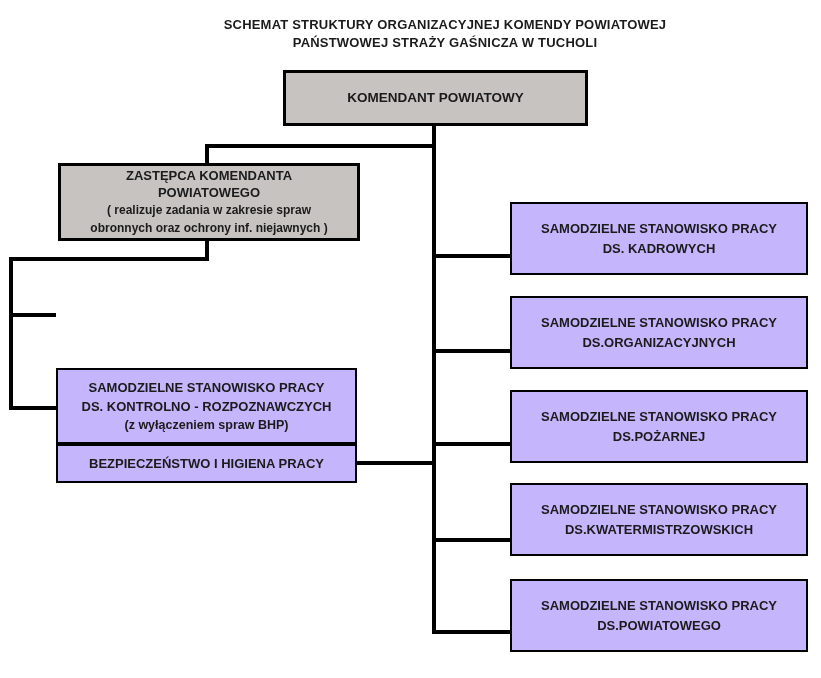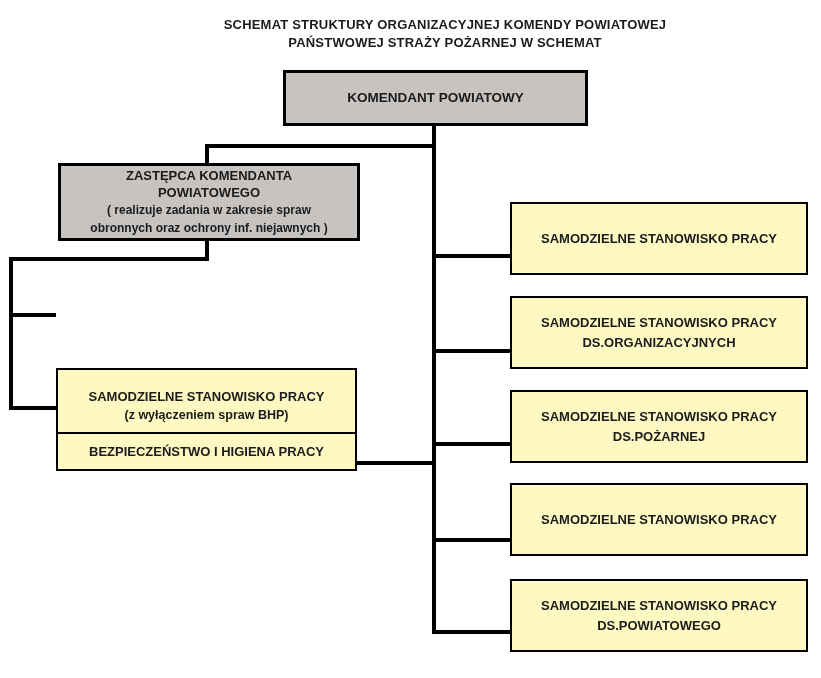--- a/index.html
+++ b/index.html
@@ -20,35 +20,35 @@
   }
   .title{
     position:absolute;left:70px;top:16px;width:750px;
     text-align:center;font-size:13px;line-height:18px;
     letter-spacing:.2px;
   }
   .box{
     position:absolute;
     box-sizing:border-box;
     border:2px solid var(--line-color);
-    background:#fef9c3;
+    background:#c4b5fd;
     display:flex;flex-direction:column;
     align-items:center;justify-content:center;
     text-align:center;
     font-size:13px;line-height:20px;
     padding:2px 4px;
   }
   .box.gray{background:var(--box-gray);border-width:3px;}
   #box-komendant{left:283px;top:70px;width:305px;height:56px;font-size:13.5px;}
   #box-zastepca{left:58px;top:163px;width:302px;height:78px;line-height:17px;}
   #box-zastepca .note{font-size:12px;line-height:18px;}
   #box-jrg{left:56px;top:281px;width:301px;height:71px;}
   #box-kontrolno{left:56px;top:368px;width:301px;height:76px;line-height:19px;}
   #box-kontrolno .note{font-size:12.5px;text-align:right;}
-  #box-bhp{left:56px;top:432px;width:301px;height:39px;}
+  #box-bhp{left:56px;top:444px;width:301px;height:39px;}
   .right-box{left:510px;width:298px;height:73px;}
   #box-kadrowych{top:202px;}
   #box-organizacyjnych{top:296px;}
   #box-finansow{top:390px;}
   #box-kwatermistrzowskich{top:483px;}
   #box-technicznych{top:579px;}
   .line{position:absolute;background:var(--line-color);}
   #c-trunk{left:432px;top:126px;width:4px;height:508px;}
   #c-zastepca-h{left:205px;top:144px;width:231px;height:4px;}
   #c-zastepca-drop{left:205px;top:146px;width:4px;height:17px;}
@@ -65,60 +65,63 @@
   #c-r4{top:538px;}
   #c-r5{top:630px;}
 </style>
 </head>
 <body>
 
 <div class="stage">
 
   <div class="title">
     <div>SCHEMAT STRUKTURY ORGANIZACYJNEJ KOMENDY POWIATOWEJ</div>
-    <div>PAŃSTWOWEJ STRAŻY POŻARNEJ W SCHEMAT</div>
+    <div>PAŃSTWOWEJ STRAŻY GAŚNICZA W TUCHOLI</div>
   </div>
 
   <div class="box gray" id="box-zastepca">
     <div>ZASTĘPCA KOMENDANTA</div>
     <div>POWIATOWEGO</div>
     <div class="note">( realizuje zadania w zakresie spraw</div>
     <div class="note">obronnych oraz ochrony inf. niejawnych )</div>
   </div>
 
   <div class="box gray" id="box-komendant">
     <div>KOMENDANT POWIATOWY</div>
   </div>
 
 
   <div class="box" id="box-kontrolno">
     <div>SAMODZIELNE STANOWISKO PRACY</div>
+    <div>DS. KONTROLNO - ROZPOZNAWCZYCH</div>
     <div class="note">(z wyłączeniem spraw BHP)</div>
   </div>
 
   <div class="box" id="box-bhp">
     <div>BEZPIECZEŃSTWO I HIGIENA PRACY</div>
   </div>
 
   <div class="box right-box" id="box-kadrowych">
     <div>SAMODZIELNE STANOWISKO PRACY</div>
+    <div>DS. KADROWYCH</div>
   </div>
 
   <div class="box right-box" id="box-organizacyjnych">
     <div>SAMODZIELNE STANOWISKO PRACY</div>
     <div>DS.ORGANIZACYJNYCH</div>
   </div>
 
   <div class="box right-box" id="box-finansow">
     <div>SAMODZIELNE STANOWISKO PRACY</div>
     <div>DS.POŻARNEJ</div>
   </div>
 
   <div class="box right-box" id="box-kwatermistrzowskich">
     <div>SAMODZIELNE STANOWISKO PRACY</div>
+    <div>DS.KWATERMISTRZOWSKICH</div>
   </div>
 
   <div class="box right-box" id="box-technicznych">
     <div>SAMODZIELNE STANOWISKO PRACY</div>
     <div>DS.POWIATOWEGO</div>
   </div>
 
   <div class="line" id="c-trunk"></div>
   <div class="line" id="c-zastepca-h"></div>
   <div class="line" id="c-zastepca-drop"></div>

